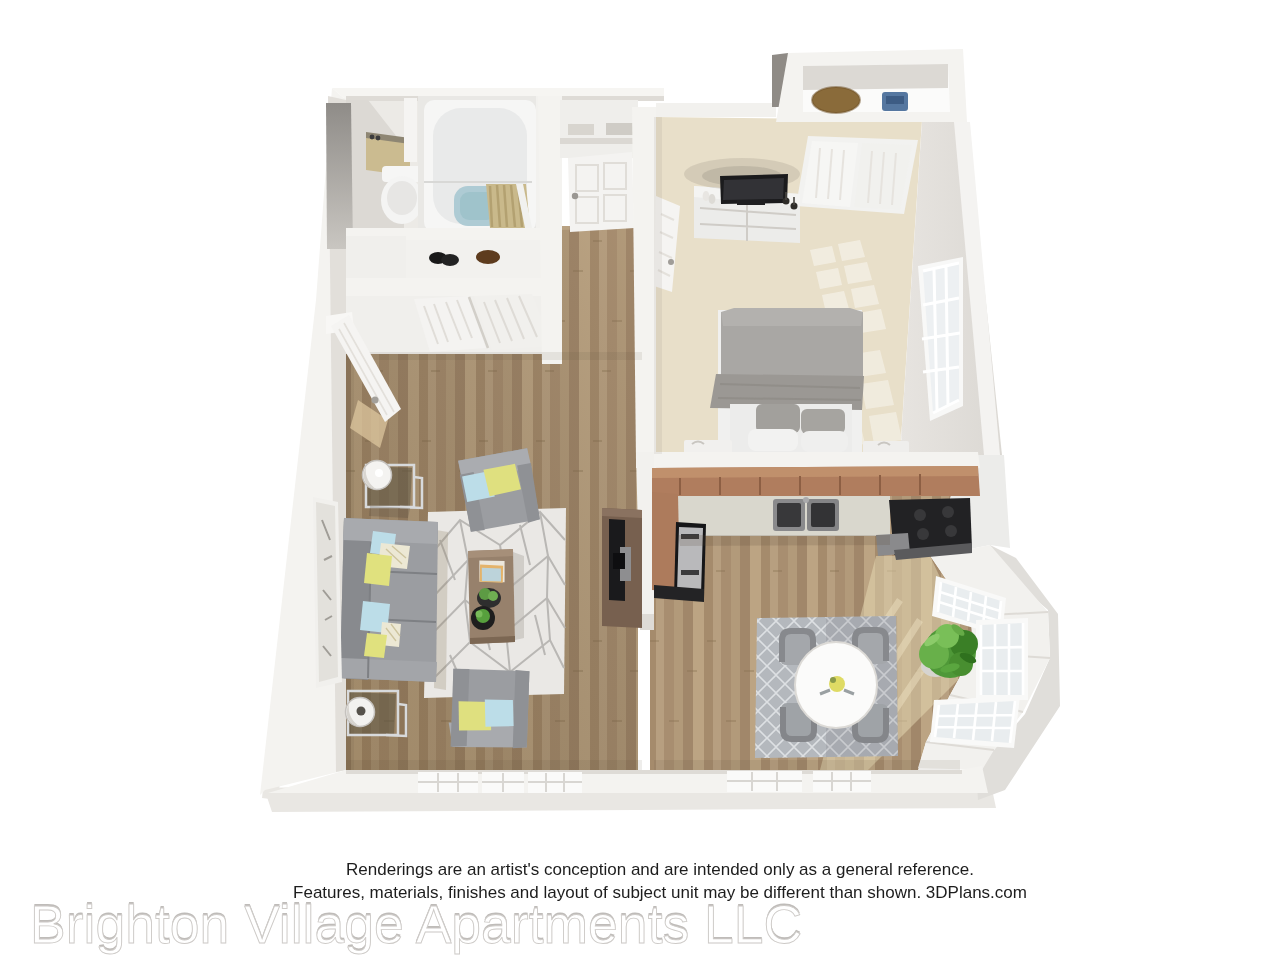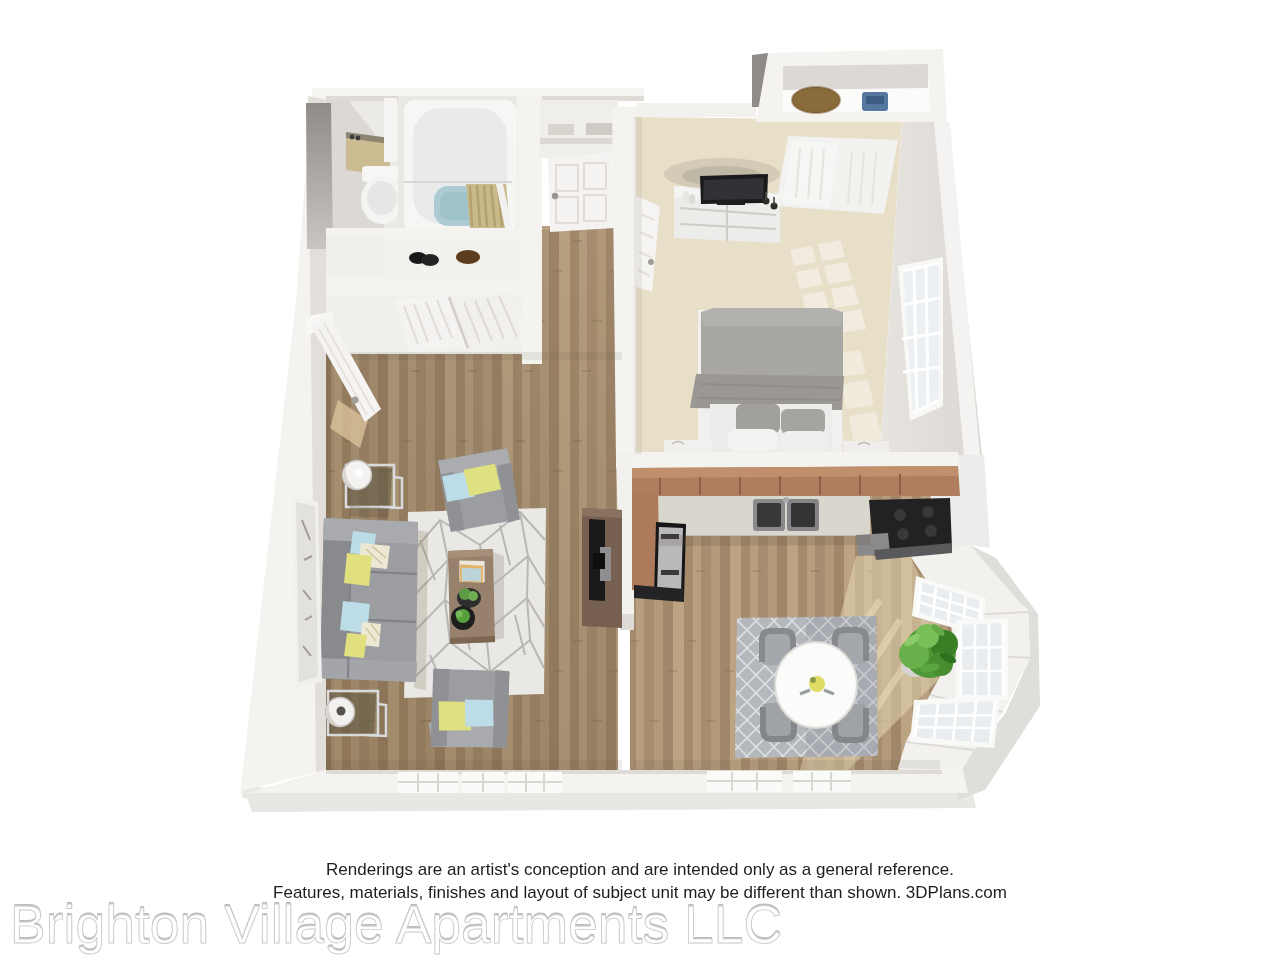--- a/index.html
+++ b/index.html
@@ -1,16 +1,16 @@
 <!DOCTYPE html>
 <html><head>
 <meta charset="utf-8">
 <style>
   html,body{margin:0;padding:0;background:#ffffff;width:1280px;height:960px;overflow:hidden;}
-  .wrap{position:relative;width:1077px;height:960px;font-family:"Liberation Sans", sans-serif;}
+  .wrap{position:relative;width:1077px;height:960px;font-family:"Liberation Sans", sans-serif;margin-left:20px;}
   svg{display:block;}
 </style>
 </head>
 <body>
 <div class="wrap">
 <svg width="1280" height="960" viewBox="0 0 1280 960" xmlns="http://www.w3.org/2000/svg">
 <defs>
   <pattern id="wood" width="57" height="200" patternUnits="userSpaceOnUse">
     <rect width="57" height="200" fill="#ae9472"></rect>
     <rect x="0" width="9" height="200" fill="#a58b6c"></rect>

